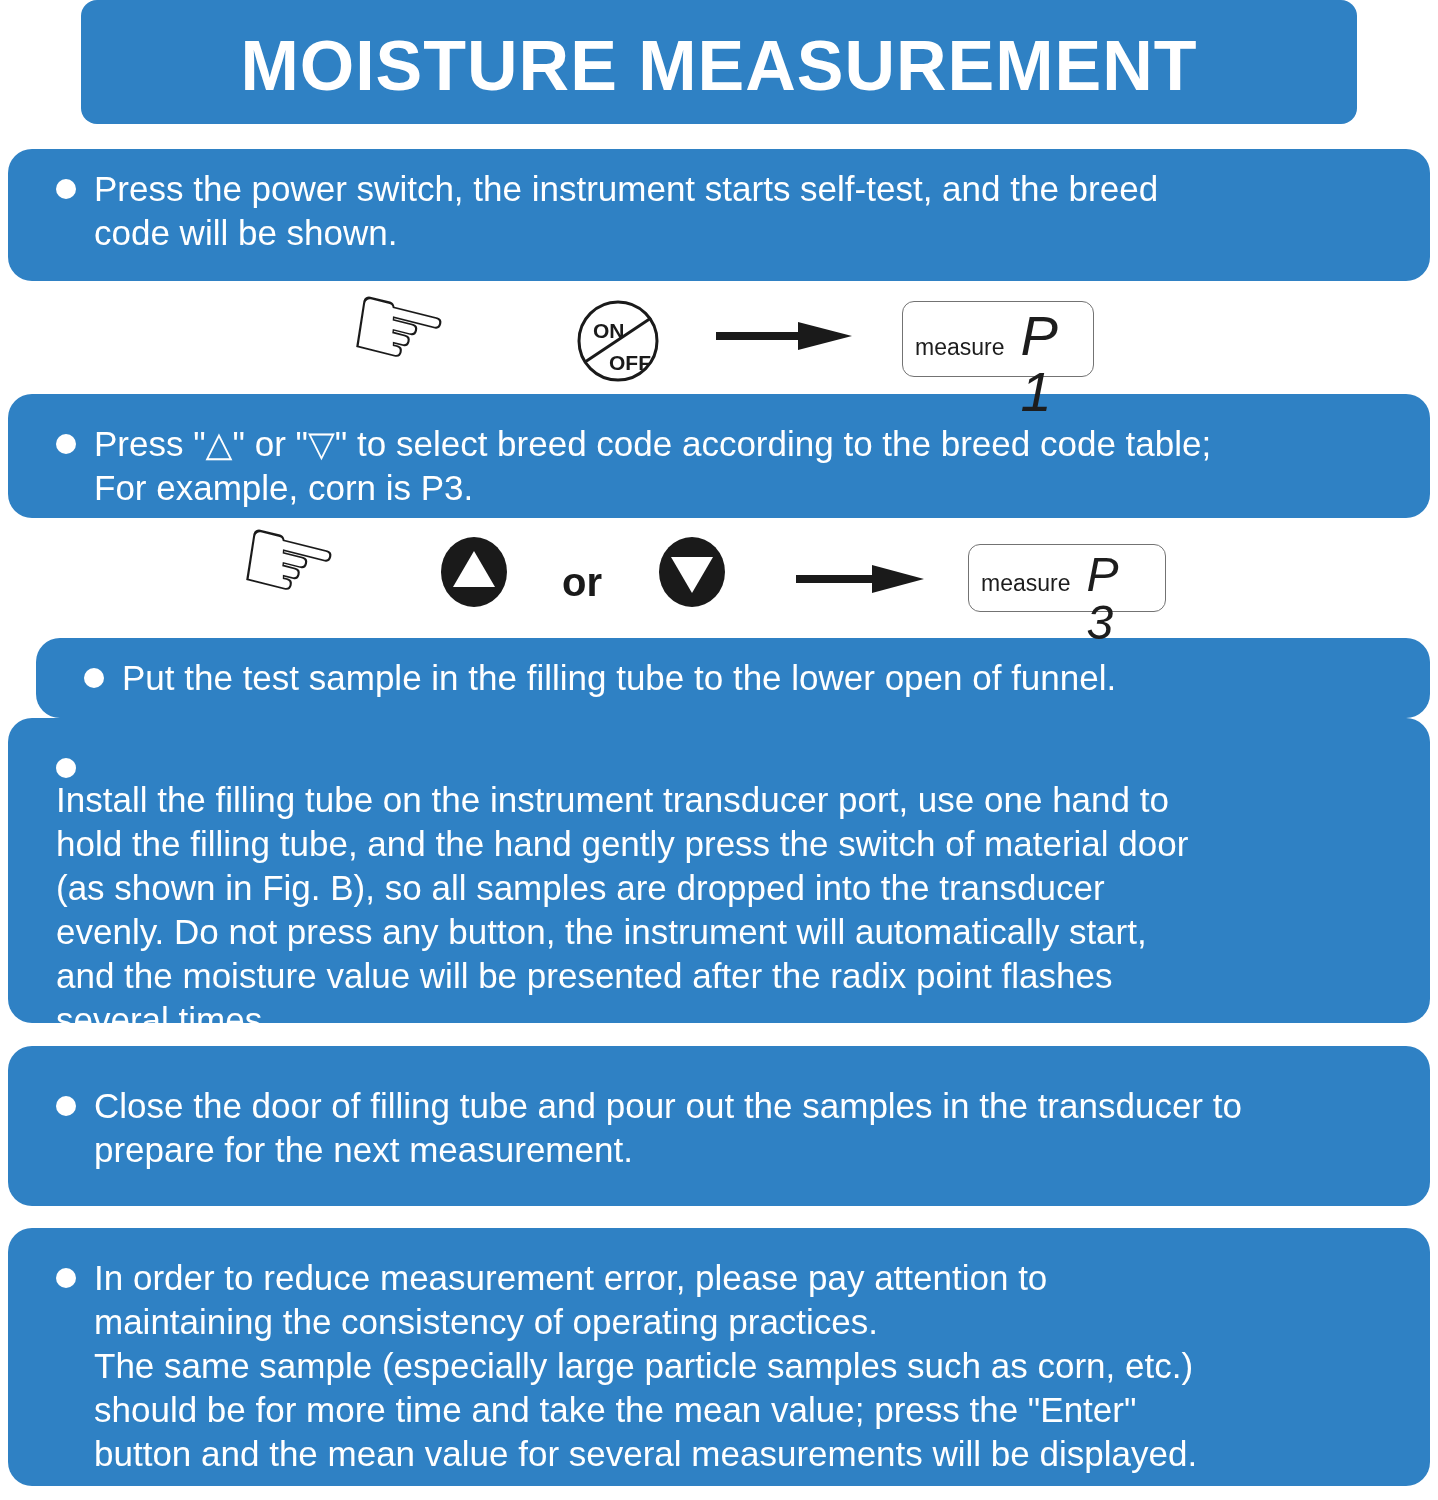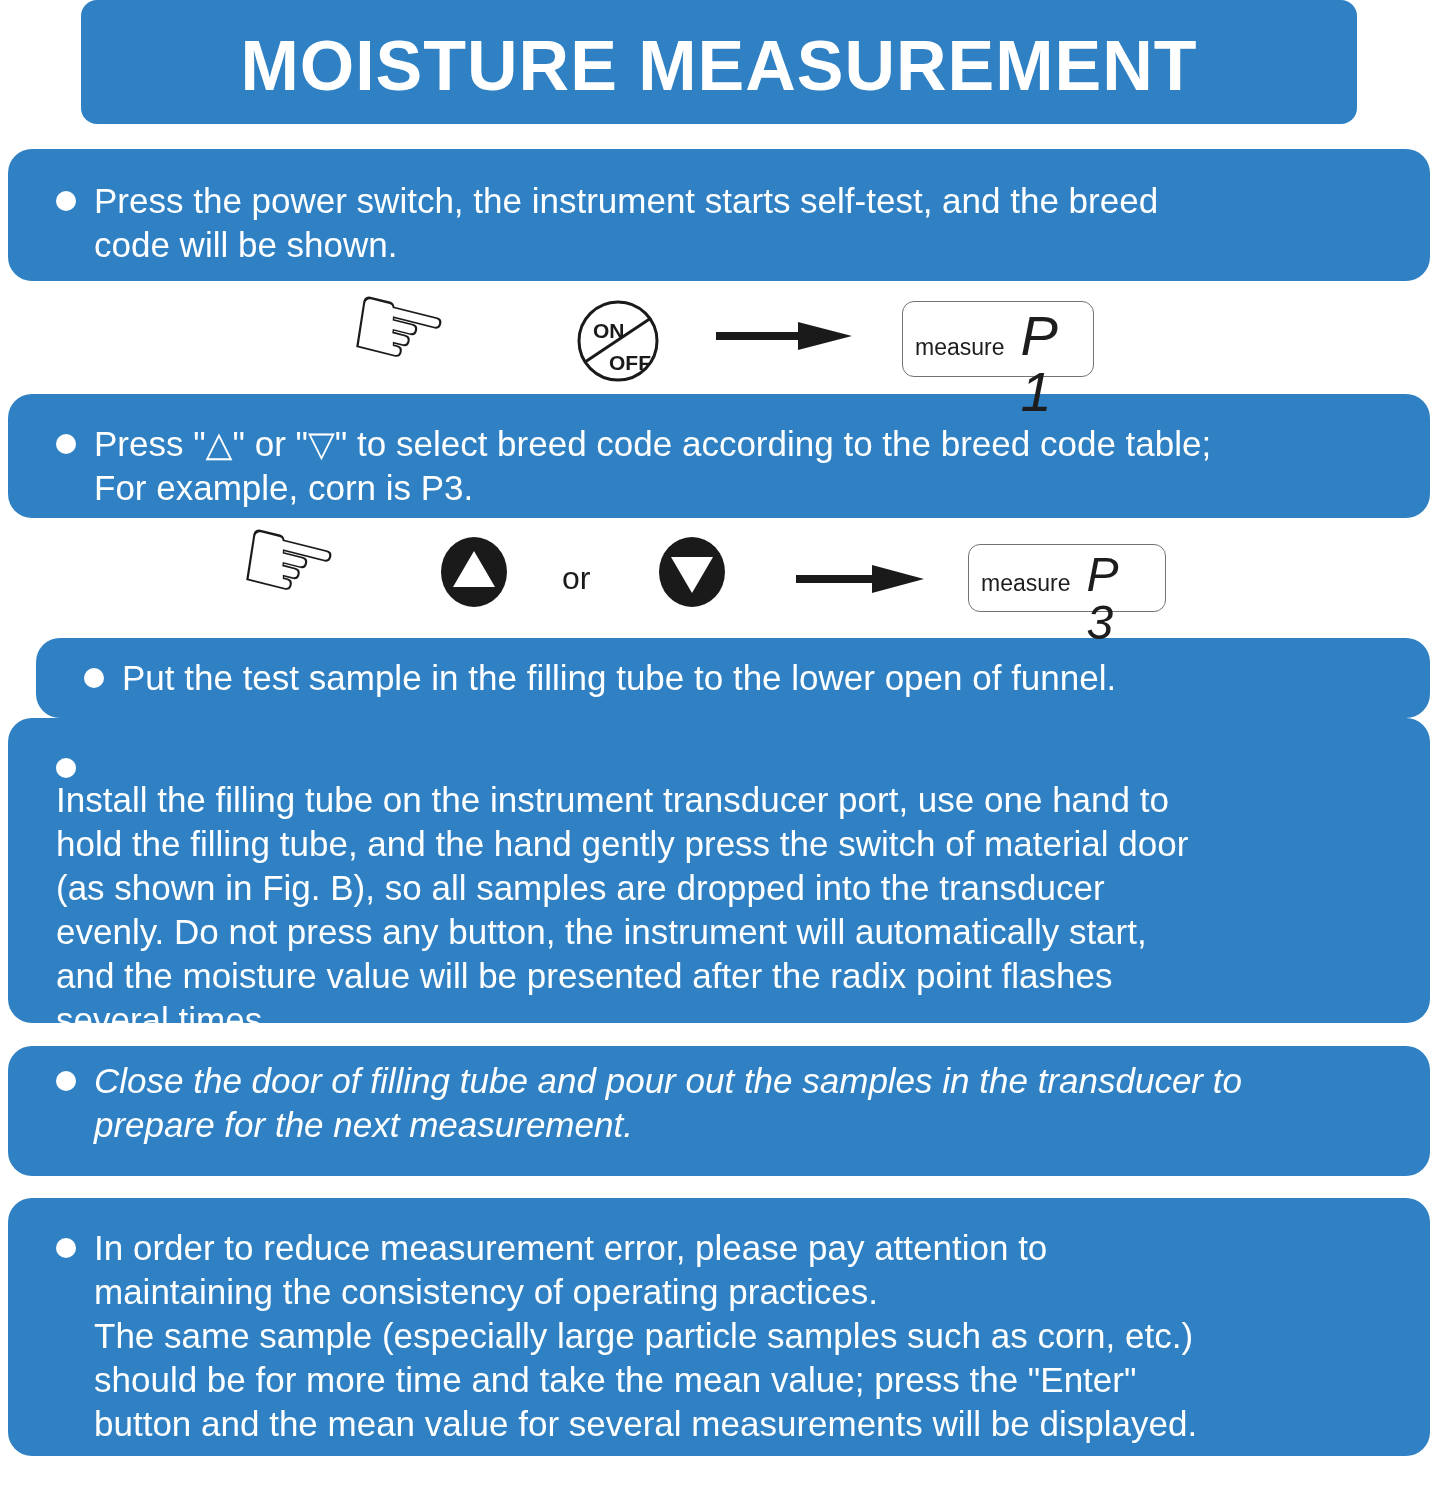--- a/index.html
+++ b/index.html
@@ -32,26 +32,26 @@
     padding-left:48px; padding-right:36px;
   }
   .step .bullet {
     flex:none;
     width:20px; height:20px; border-radius:50%;
     background:#ffffff;
     margin-right:18px; margin-top:12px;
   }
   .step .lines { flex:1 1 auto; }
   .step .lines div { white-space:nowrap; }
-  .s1 { margin-top:25px; height:132px; padding-top:30px; }
+  .s1 { margin-top:25px; height:132px; padding-top:18px; }
   .s2 { height:124px; padding-top:28px; }
   .s3 { height:80px;  padding-top:0; align-items:center;margin-left:36px; }
   .s3 .bullet { margin-top:0; }
   .s4 { height:305px; padding-top:28px;flex-direction:column; }
-  .s5 { margin-top:23px; height:130px; padding-top:13px;font-style:italic; }
+  .s5 { margin-top:23px; height:160px; padding-top:38px; }
   .s6 { margin-top:22px; height:258px; padding-top:28px; }
   .illus { position:relative; width:100%; }
   .row1 { height:113px; }
   .row2 { height:120px; }
   .hand {
     position:absolute;
     font-family:"DejaVu Sans", sans-serif;
     font-size:112px; line-height:1;
     color:#1a1a1a;
     transform:rotate(14deg);
@@ -60,21 +60,21 @@
   .row2 .hand { left:238px; top:-12px; }
   .power-svg { position:absolute; left:576px; top:18px; }
   .arrow-svg { position:absolute; }
   .row1 .arrow-svg { left:716px; top:40px; }
   .row2 .arrow-svg { left:796px; top:46px; }
   .updown-svg { position:absolute; top:18px; }
   .up-btn   { left:440px; }
   .down-btn { left:658px; }
   .or-label {
     position:absolute; left:562px; top:42px;
-    font-size:32px; font-weight:normal; color:#1a1a1a;
+    font-size:40px; font-weight:bold; color:#1a1a1a;
   }
   .display {
     position:absolute;
     background:#ffffff;
     border:1px solid #737373;
     border-radius:12px;
     display:flex; align-items:baseline;
     padding:6px 14px 10px 12px;
     color:#1d1d1d;
   }

